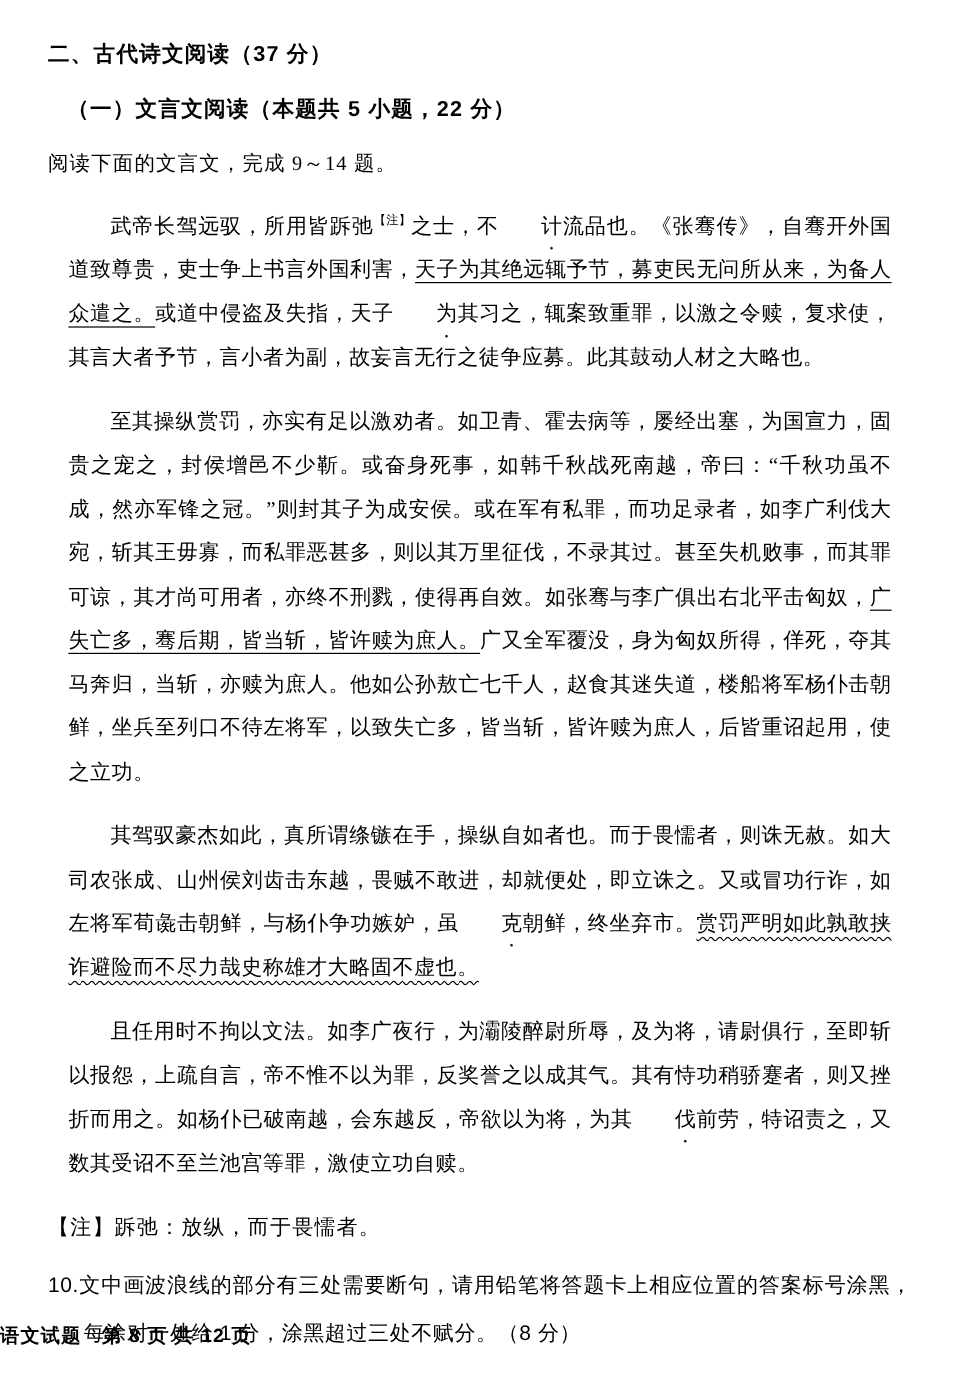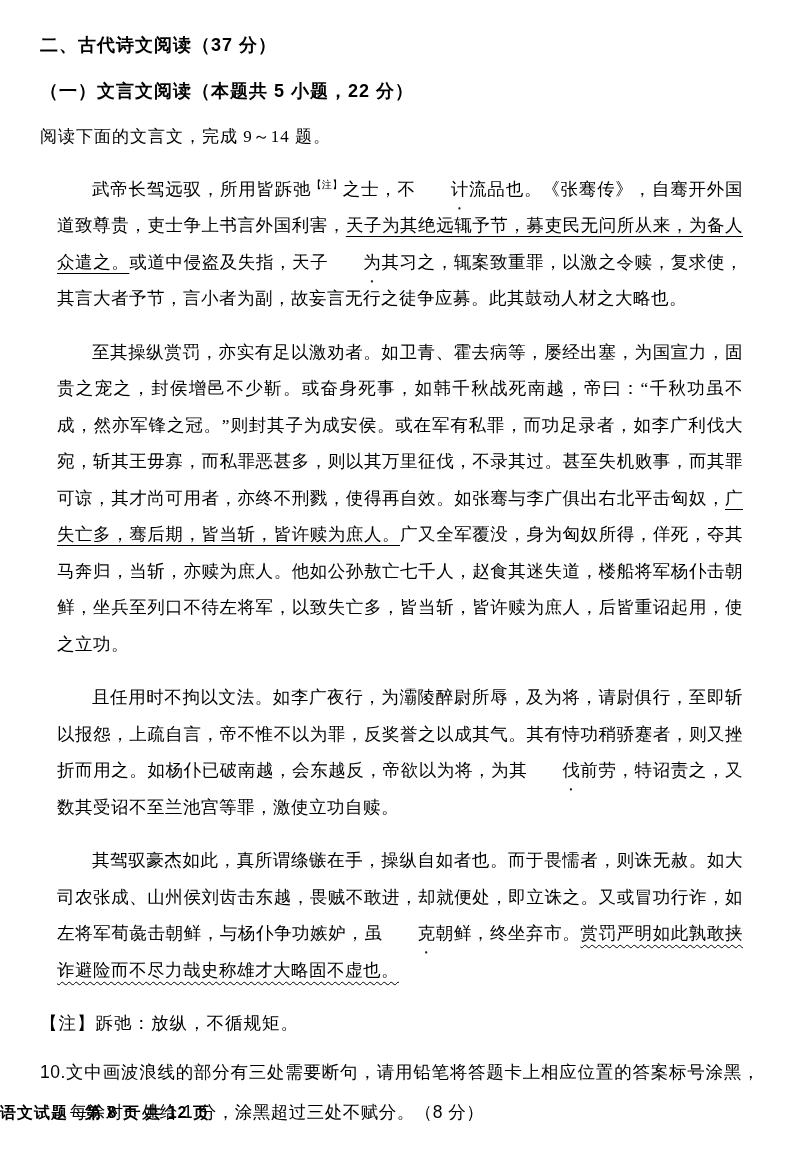--- a/index.html
+++ b/index.html
@@ -24,21 +24,21 @@
     font-size: 18px;
     line-height: 26px;
     margin: 6px 0 20px 0;
     letter-spacing: 1px;
   }
   .heading-2 {
     font-family: "Liberation Sans", sans-serif;
     font-weight: 700;
     font-size: 18px;
     line-height: 26px;
-    margin: 0 0 20px 0;
+    margin: 0 0 20px 16px;
     letter-spacing: 1px;
   }
   .instruction {
     font-family: "Liberation Serif", serif;
     font-size: 17px;
     line-height: 26px;
     margin: 0 0 10px 0;
     letter-spacing: 1px;
   }
   .passage {
@@ -129,24 +129,24 @@
 
   <div class="heading-1">二、古代诗文阅读（37 分）</div>
 
   <div class="heading-2">（一）文言文阅读（本题共 5 小题，22 分）</div>
 
   <div class="instruction">阅读下面的文言文，完成 9～14 题。</div>
 
   <div class="passage">
     <p><span class="seg-plain">武帝长驾远驭，所用皆跅弛</span><span class="seg-sup">【注】</span><span class="seg-plain">之士，不</span><span class="seg-dot">计</span><span class="seg-plain">流品也。《张骞传》，自骞开外国道致尊贵，吏士争上书言外国利害，</span><span class="seg-underline">天子为其绝远辄予节，募吏民无问所从来，为备人众遣之。</span><span class="seg-plain">或道中侵盗及失指，天子</span><span class="seg-dot">为</span><span class="seg-plain">其习之，辄案致重罪，以激之令赎，复求使，其言大者予节，言小者为副，故妄言无行之徒争应募。此其鼓动人材之大略也。</span></p>
     <p><span class="seg-plain">至其操纵赏罚，亦实有足以激劝者。如卫青、霍去病等，屡经出塞，为国宣力，固贵之宠之，封侯增邑不少靳。或奋身死事，如韩千秋战死南越，帝曰：“千秋功虽不成，然亦军锋之冠。”则封其子为成安侯。或在军有私罪，而功足录者，如李广利伐大宛，斩其王毋寡，而私罪恶甚多，则以其万里征伐，不录其过。甚至失机败事，而其罪可谅，其才尚可用者，亦终不刑戮，使得再自效。如张骞与李广俱出右北平击匈奴，</span><span class="seg-underline">广失亡多，骞后期，皆当斩，皆许赎为庶人。</span><span class="seg-plain">广又全军覆没，身为匈奴所得，佯死，夺其马奔归，当斩，亦赎为庶人。他如公孙敖亡七千人，赵食其迷失道，楼船将军杨仆击朝鲜，坐兵至列口不待左将军，以致失亡多，皆当斩，皆许赎为庶人，后皆重诏起用，使之立功。</span></p>
+    <p><span class="seg-plain">其驾驭豪杰如此，真所谓绦镞在手，操纵自如者也。而于畏懦者，则诛无赦。如大司农张成、山州侯刘齿击东越，畏贼不敢进，却就便处，即立诛之。又或冒功行诈，如左将军荀彘击朝鲜，与杨仆争功嫉妒，虽</span><span class="seg-dot">克</span><span class="seg-plain">朝鲜，终坐弃市。</span><span class="seg-wavy">赏罚严明如此孰敢挟诈避险而不尽力哉史称雄才大略固不虚也。</span></p>
     <p><span class="seg-plain">且任用时不拘以文法。如李广夜行，为灞陵醉尉所辱，及为将，请尉俱行，至即斩以报怨，上疏自言，帝不惟不以为罪，反奖誉之以成其气。其有恃功稍骄蹇者，则又挫折而用之。如杨仆已破南越，会东越反，帝欲以为将，为其</span><span class="seg-dot">伐</span><span class="seg-plain">前劳，特诏责之，又数其受诏不至兰池宫等罪，激使立功自赎。</span></p>
-    <p><span class="seg-plain">其驾驭豪杰如此，真所谓绦镞在手，操纵自如者也。而于畏懦者，则诛无赦。如大司农张成、山州侯刘齿击东越，畏贼不敢进，却就便处，即立诛之。又或冒功行诈，如左将军荀彘击朝鲜，与杨仆争功嫉妒，虽</span><span class="seg-dot">克</span><span class="seg-plain">朝鲜，终坐弃市。</span><span class="seg-wavy">赏罚严明如此孰敢挟诈避险而不尽力哉史称雄才大略固不虚也。</span></p>
   </div>
 
 
-  <div class="note-line">【注】跅弛：放纵，不循规矩。</div>
+  <div class="note-line">【注】跅弛：放纵，而于畏懦者。</div>
 
   <div class="question">10.文中画波浪线的部分有三处需要断句，请用铅笔将答题卡上相应位置的答案标号涂黑，每涂对一处给 1 分，涂黑超过三处不赋分。（8 分）</div>
 
   <div class="footer">语文试题　第 8 页 共 12 页</div>
 
 </div>
 
 </body></html>

